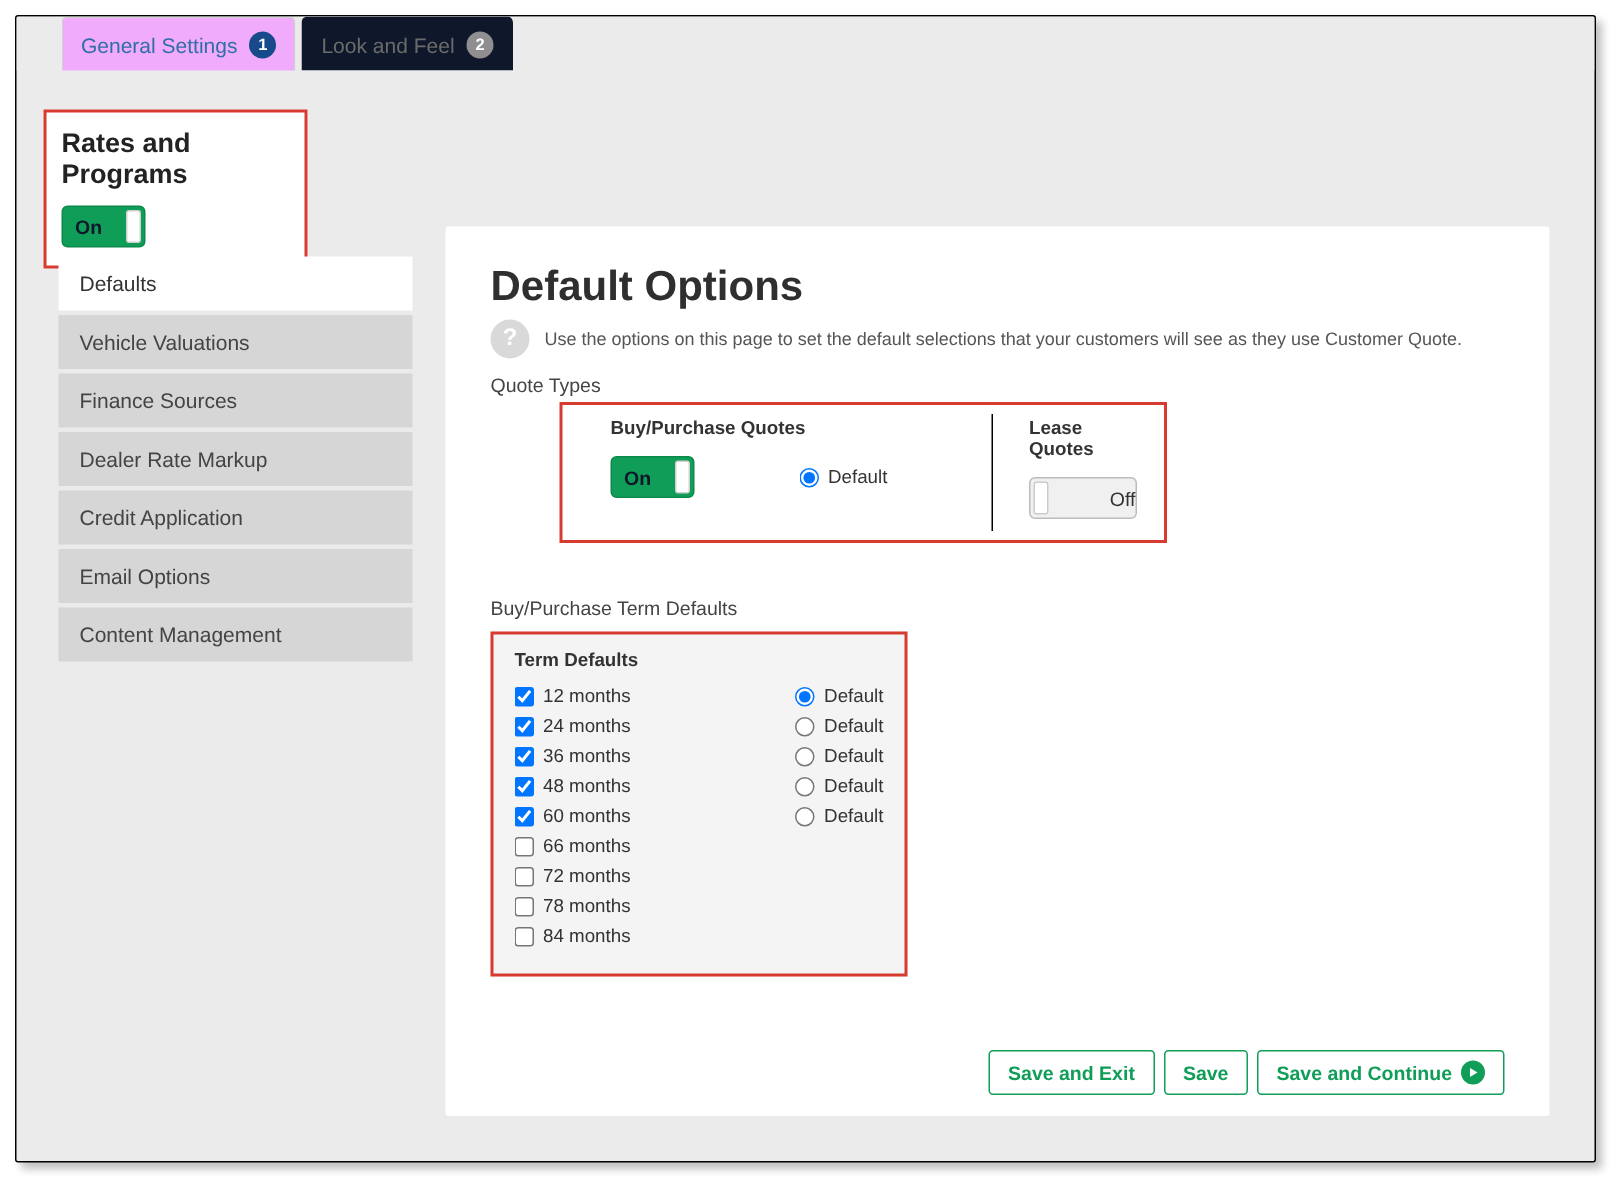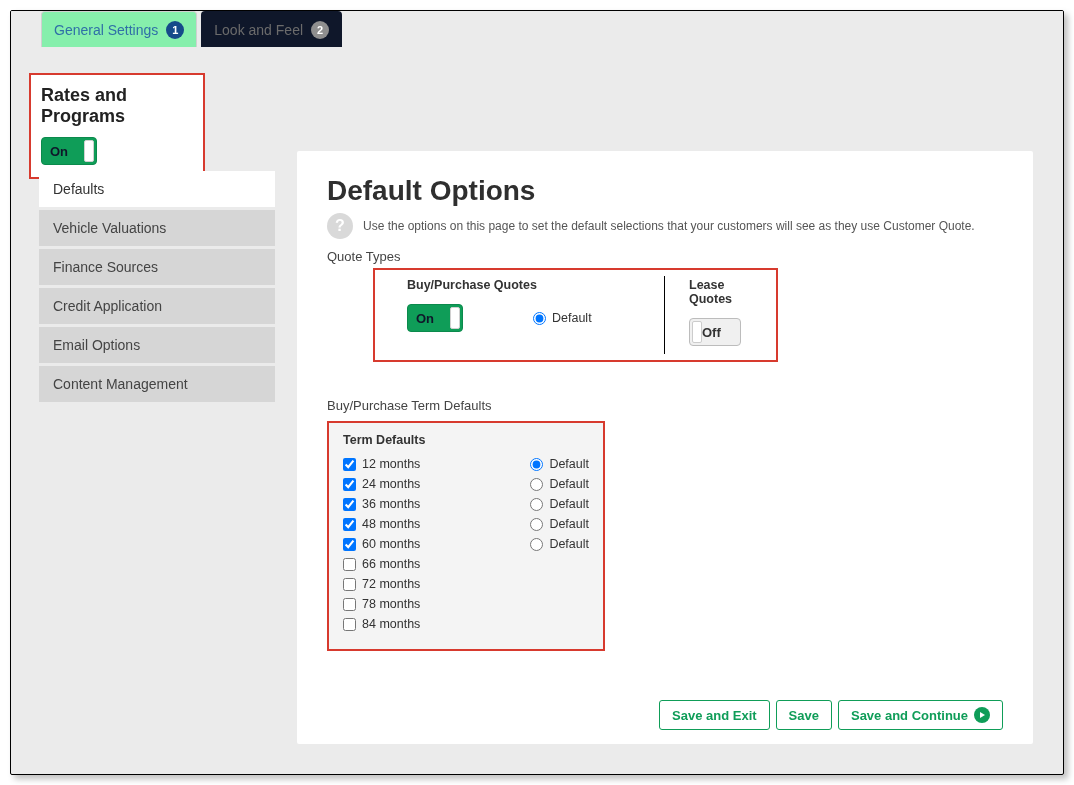--- a/index.html
+++ b/index.html
@@ -39,21 +39,21 @@
     align-items: center;
     padding: 0 12px;
     font-size: 14px;
     color: #2f6fa7;
     cursor: pointer;
     border: 1px solid transparent;
     border-bottom: none;
     border-radius: 4px 4px 0 0;
     margin-right: 4px;
   }
-  .tab.active { background: #86efac; border-color: #d0d0d0; color: #2f6fa7; padding-left: 12px; }
+  .tab.active { background: #f0abfc; border-color: #d0d0d0; color: #2f6fa7; padding-left: 12px; }
   .tab.inactive { background: #0f172a; color: #6b6b6b; }
   .tab .badge {
     display: inline-flex; align-items: center; justify-content: center;
     width: 18px; height: 18px; border-radius: 50%;
     background: #164a8a; color: #fff; font-size: 11px; font-weight: 600;
     margin-left: 8px;
   }
   .tab.inactive .badge { background: #8f8f8f; }
 
   
@@ -74,23 +74,23 @@
     position: relative; padding-left: 8px; cursor: pointer;
     font-size: 13px;
     border: 1px solid #0b8a4c;
   }
   .toggle .knob {
     position: absolute; right: 2px; top: 2px; width: 10px; height: 22px;
     background: #fff; border-radius: 2px;
     border: 1px solid #d0d0d0;
   }
   .toggle-off {
-    display: inline-flex; align-items: center; justify-content: flex-start;
-    width: 52px; height: 28px; border-radius: 4px;
-    background: #f0f0f0; color: #333; font-weight: 700;
+    display: inline-flex; align-items: center; justify-content: flex-end;
+    width: 72px; height: 28px; border-radius: 4px;
+    background: #f0f0f0; color: #333; font-weight: 400;
     border: 1px solid #bcbcbc; cursor: pointer;
     position: relative;
     padding-left: 12px;
   }
   .toggle-off .knob {
     position: absolute; left: 2px; top: 2px; width: 10px; height: 22px;
     background: #fff; border: 1px solid #ccc; border-radius: 2px;
   }
 
   
@@ -223,20 +223,21 @@
     <div class="toggle">
       <span>On</span>
       <span class="knob"></span>
     </div>
   </div>
 
   <div class="sidebar" id="sidebar">
       <div class="side-item active"><span>Defaults</span></div>
       <div class="side-item"><span>Vehicle Valuations</span></div>
       <div class="side-item"><span>Finance Sources</span></div>
+      <div class="side-item"><span>Dealer Rate Markup</span></div>
       <div class="side-item"><span>Credit Application</span></div>
       <div class="side-item"><span>Email Options</span></div>
       <div class="side-item"><span>Content Management</span></div>
     </div>
 
   <div class="main">
     <h1>Default Options</h1>
     <div class="help-row">
       <span class="help-icon">?</span>
       <span class="help-text">Use the options on this page to set the default selections that your customers will see as they use Customer Quote.</span>

